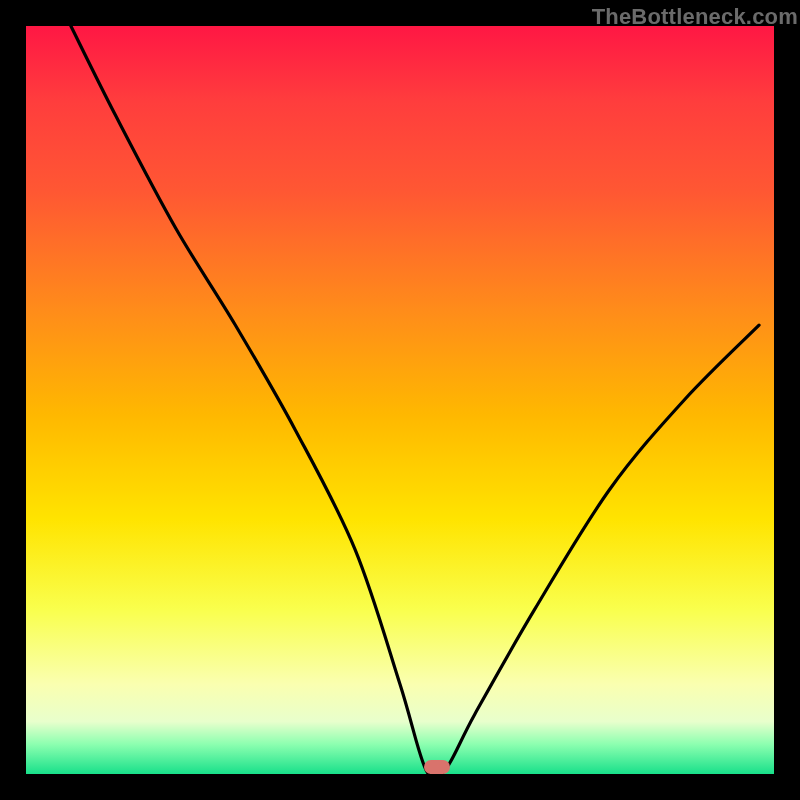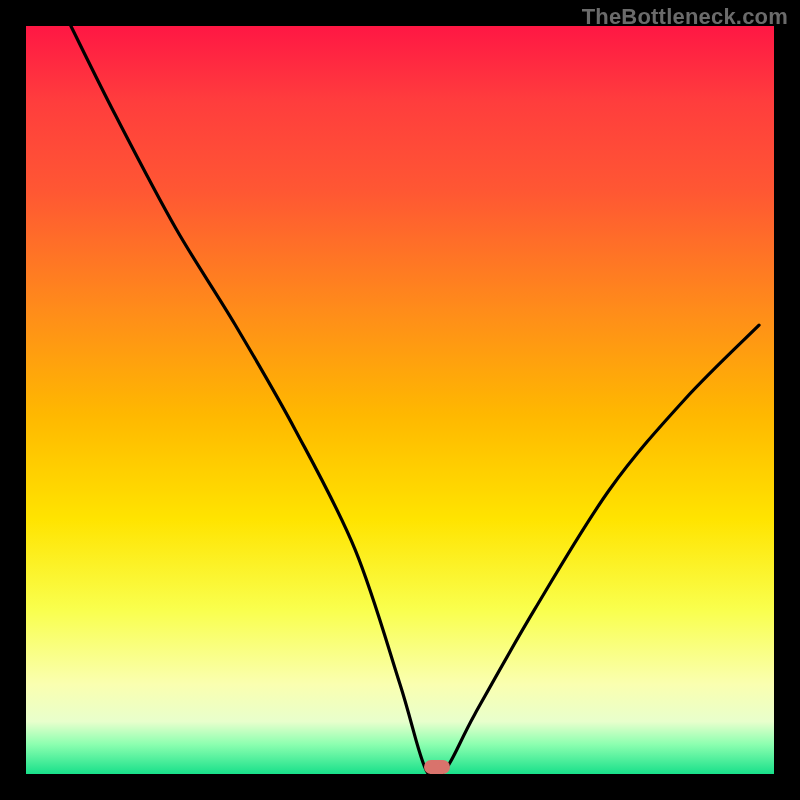--- a/index.html
+++ b/index.html
@@ -33,21 +33,21 @@
       #f9ff4d 78%,
       #faffb0 88%,
       #e8ffcc 93%,
       #8dffb0 96%,
       #18e08a 100%
     );
   }
   .watermark {
     position: absolute;
     top: 4px;
-    right: 12px;
+    right: 2px;
     font-family: Arial, Helvetica, sans-serif;
     font-size: 22px;
     font-weight: 600;
     color: #6b6b6b;
     letter-spacing: 0.2px;
     user-select: none;
   }
   svg.curve {
     position: absolute;
     left: 0;

